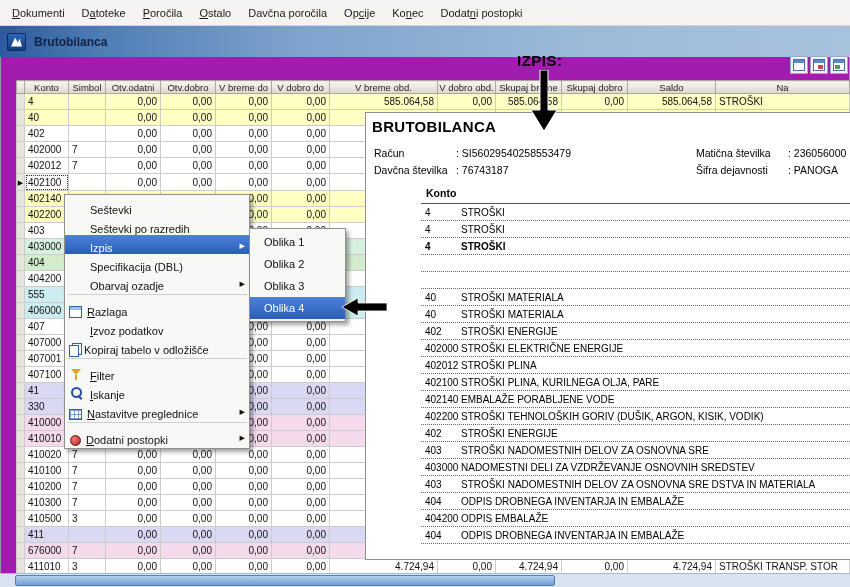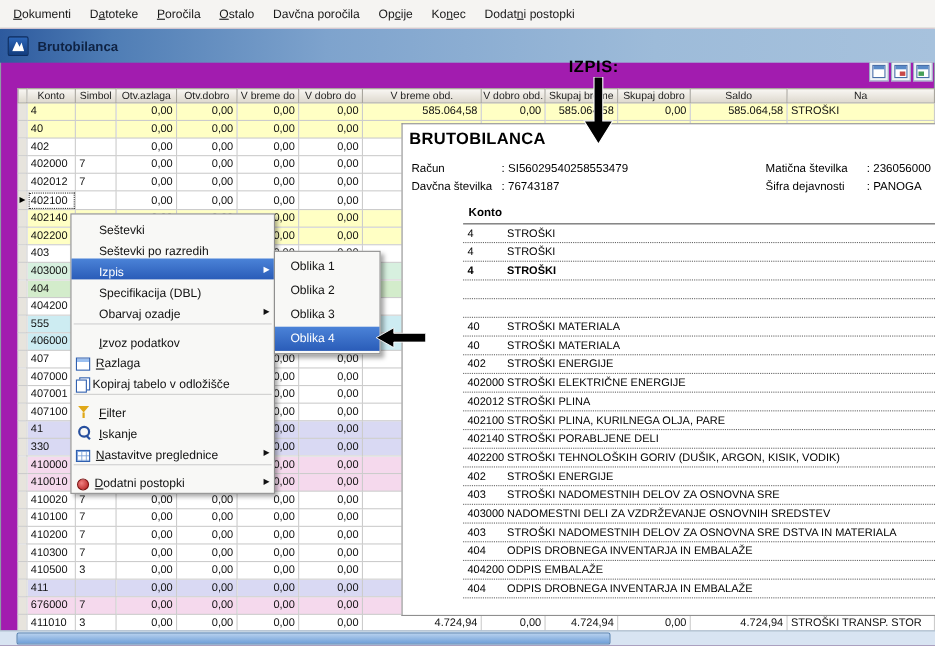--- a/index.html
+++ b/index.html
@@ -135,21 +135,21 @@
         <col class="c-n8">
         <col class="c-n9">
         <col class="c-naz">
     </colgroup>
     <thead>
       <tr>
 
       <th></th>
           <th>Konto</th>
           <th>Simbol</th>
-          <th>Otv.azlaga</th>
+          <th>Otv.odatni</th>
           <th>Otv.dobro</th>
           <th>V breme do</th>
           <th>V dobro do</th>
           <th>V breme obd.</th>
           <th>V dobro obd.</th>
           <th>Skupaj breme</th>
           <th>Skupaj dobro</th>
           <th>Saldo</th>
           <th>Na</th>
         </tr>
@@ -716,21 +716,21 @@
           <span class="n">STROŠKI PLINA</span>
         </div>
 
         <div class="pv-line">
           <span class="k">402100</span>
           <span class="n">STROŠKI PLINA, KURILNEGA OLJA, PARE</span>
         </div>
 
         <div class="pv-line">
           <span class="k">402140</span>
-          <span class="n">STROŠKI PORABLJENE DELI</span>
+          <span class="n">EMBALAŽE PORABLJENE VODE</span>
         </div>
 
         <div class="pv-line">
           <span class="k">402200</span>
           <span class="n">STROŠKI TEHNOLOŠKIH GORIV (DUŠIK, ARGON, KISIK, VODIK)</span>
         </div>
 
         <div class="pv-line">
           <span class="k">402</span>
           <span class="n">STROŠKI ENERGIJE</span>
@@ -794,27 +794,27 @@
         <span class="mi-icon"></span>
         <span class="mi-label">Obarvaj ozadje</span>
       </div>
 
       <div class="ctx-item sep">
         
         
       </div>
 
       <div class="ctx-item">
+        <span class="mi-icon explain-icon"></span>
+        <span class="mi-label"><u>R</u>azlaga</span>
+      </div>
+
+      <div class="ctx-item">
         <span class="mi-icon"></span>
         <span class="mi-label"><u>I</u>zvoz podatkov</span>
-      </div>
-
-      <div class="ctx-item">
-        <span class="mi-icon explain-icon"></span>
-        <span class="mi-label"><u>R</u>azlaga</span>
       </div>
 
       <div class="ctx-item">
         <span class="mi-icon copy-icon"></span>
         <span class="mi-label">Kopiraj tabelo v odložišče</span>
       </div>
 
       <div class="ctx-item sep">
         
         

